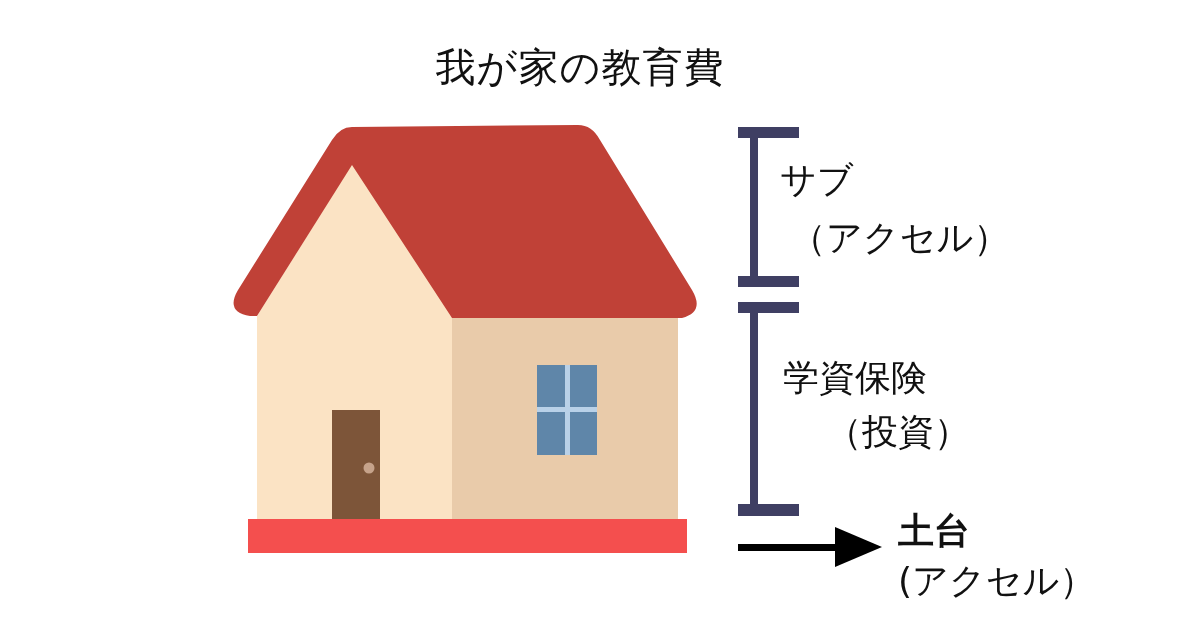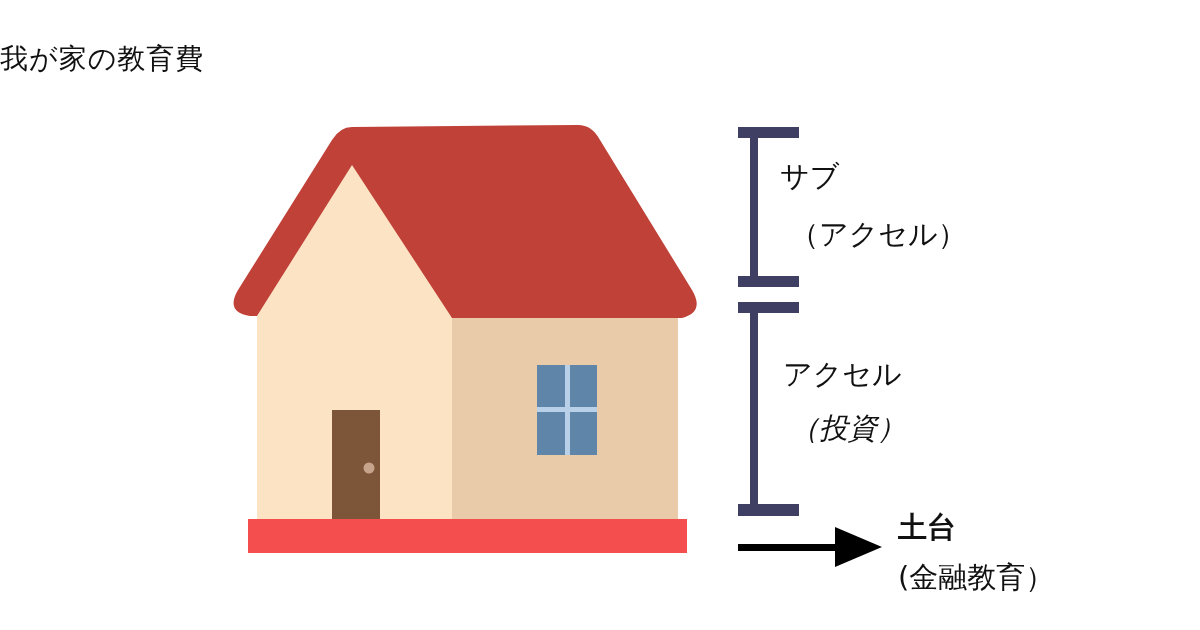--- a/index.html
+++ b/index.html
@@ -1,20 +1,20 @@
 <!DOCTYPE html>
 <html><head>
 <meta charset="utf-8">
 <style>
   html, body { margin:0; padding:0; }
   body { width:1200px; height:630px; background:#ffffff; position:relative; overflow:hidden;
          font-family: "DejaVu Sans", "Liberation Sans", sans-serif; color:#111111; }
   .abs { position:absolute; }
-  .title { left:0; width:1160px; top:40px; text-align:left; font-size:28px; letter-spacing:1px; }
-  .lbl { font-size:29px; line-height:1; white-space:nowrap;text-align:right; }
+  .title { left:0; width:1160px; top:40px; text-align:center; font-size:40px; letter-spacing:1px; }
+  .lbl { font-size:36px; line-height:1; white-space:nowrap;text-align:right; }
 </style>
 </head>
 <body>
 
 <div class="abs title">我が家の教育費</div>
 
 <svg class="abs" style="left:0;top:0" width="1200" height="630">
 
   <rect x="452" y="300" width="226" height="222" fill="#e9cbaa" rx="3"></rect>
   <polygon points="257,316 352,164 452,316 452,522 257,522" fill="#fbe3c4"></polygon>
@@ -43,17 +43,17 @@
 
   <g fill="#000000">
     <rect x="738" y="544" width="102" height="7"></rect>
     <polygon points="835,527 882,547 835,567"></polygon>
   </g>
 </svg>
 
 <div class="abs lbl" style="left:780px;top:162px;">サブ</div>
 <div class="abs lbl" style="left:790px;top:220px;">（アクセル）</div>
 
-<div class="abs lbl" style="left:783px;top:360px;">アクセル</div>
-<div class="abs lbl" style="left:790px;top:414px;font-style:italic;">（投資）</div>
+<div class="abs lbl" style="left:783px;top:360px;">学資保険</div>
+<div class="abs lbl" style="left:826px;top:414px;">（投資）</div>
 
 <div class="abs lbl" style="left:898px;top:513px;font-weight:bold;">土台</div>
-<div class="abs lbl" style="left:898px;top:563px;">(金融教育）</div>
+<div class="abs lbl" style="left:898px;top:563px;">(アクセル）</div>
 
 </body></html>

